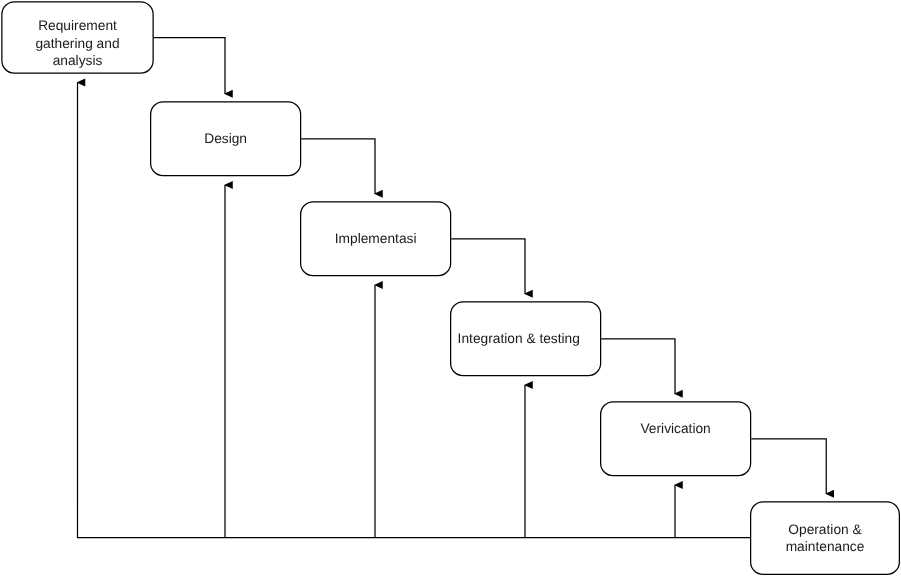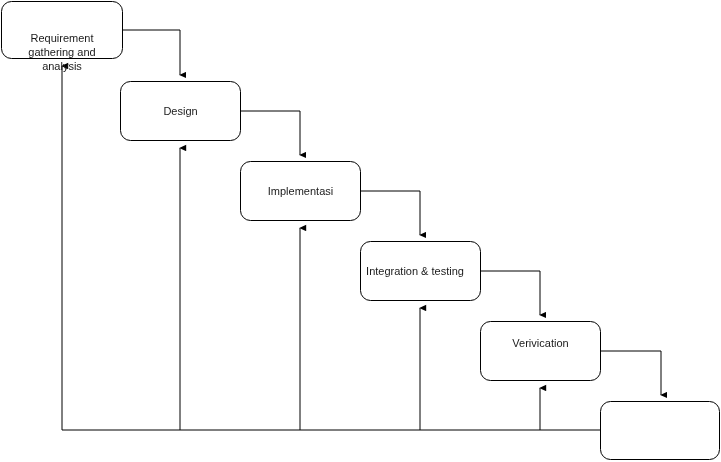--- a/index.html
+++ b/index.html
@@ -85,26 +85,28 @@
     <g>
       <rect class="node-box" x="1.5" y="1.5" width="121" height="57" rx="10" ry="10"></rect>
       <rect class="node-box" x="120.5" y="81.5" width="120" height="59" rx="10" ry="10"></rect>
       <rect class="node-box" x="240.5" y="161.5" width="120" height="59" rx="10" ry="10"></rect>
       <rect class="node-box" x="360.5" y="241.5" width="120" height="59" rx="10" ry="10"></rect>
       <rect class="node-box" x="480.5" y="321.5" width="120" height="59" rx="10" ry="10"></rect>
       <rect class="node-box" x="600.5" y="401.5" width="119" height="58" rx="10" ry="10"></rect>
     </g>
   </svg>
 
-  <div class="node-label" style="left:1px; top:18px; width:122px; height:67px;">Requirement
+  <div class="node-label" style="left:1px; top:1px; width:122px; height:67px;">Requirement
 gathering and
 analysis</div>
 
   <div class="node-label" style="left:120px; top:81px; width:121px; height:60px;">Design</div>
 
   <div class="node-label" style="left:240px; top:161px; width:121px; height:60px;">Implementasi</div>
 
   <div class="node-label" style="left:360px; top:241px; width:110px; height:60px;">Integration &amp; testing</div>
 
   <div class="node-label" style="left:480px; top:321px; width:121px; height:44px;">Verivication</div>
 
+  <div class="node-label" style="left:600px; top:401px; width:120px; height:59px;">Operation &amp;
+maintenance</div>
 
 </div>
 
 </body></html>

